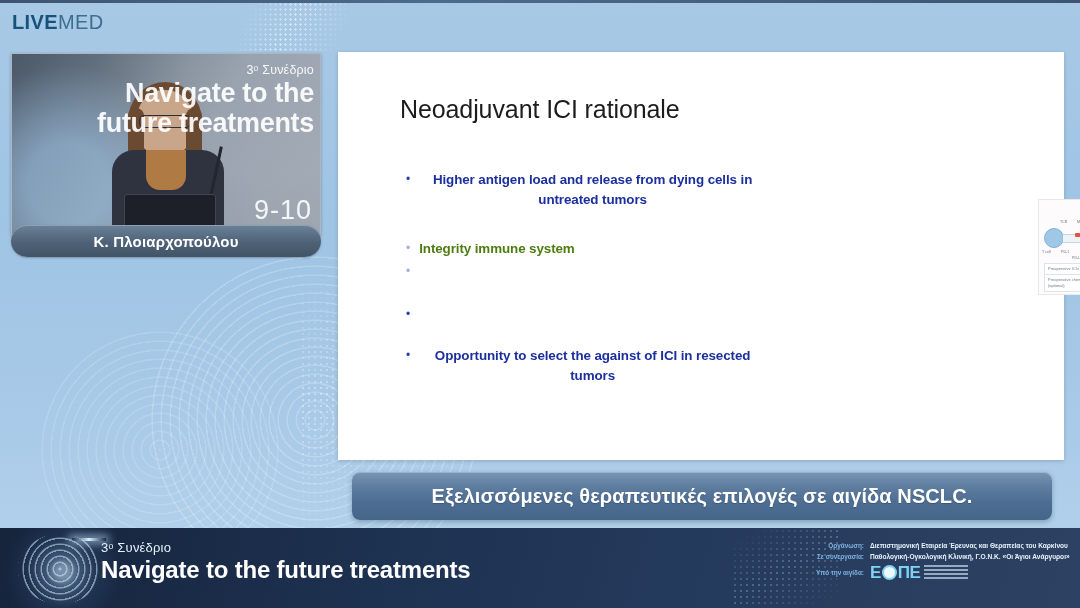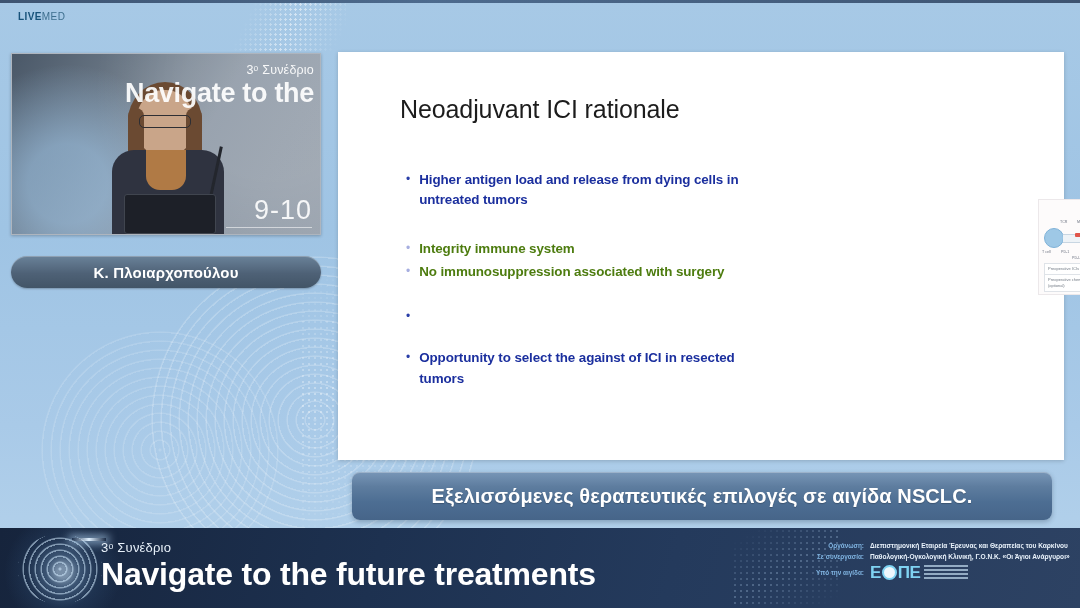--- a/index.html
+++ b/index.html
@@ -30,21 +30,21 @@
     -webkit-mask-image:linear-gradient(115deg, transparent 18%, #000 52%, transparent 92%);
     mask-image:linear-gradient(115deg, transparent 18%, #000 52%, transparent 92%); }
   .dots2 { position:absolute; left:300px; top:235px; width:150px; height:300px;
     opacity:.4; pointer-events:none;
     background-image:radial-gradient(rgba(255,255,255,.9) 36%, transparent 37%);
     background-size:6px 6px;
     -webkit-mask-image:linear-gradient(160deg, transparent 12%, #000 48%, transparent 88%);
     mask-image:linear-gradient(160deg, transparent 12%, #000 48%, transparent 88%); }
 
   
-  .brand { position:absolute; left:18px; top:11px; font-size:10px;
+  .brand { position:absolute; left:12px; top:11px; font-size:20px;
     letter-spacing:.4px; color:#3d6e8e; font-weight:400; }
   .brand b { color:#17527a; font-weight:700; }
 
   
   .video { position:absolute; left:11px; top:53px; width:310px; height:182px;
     overflow:hidden; border:1px solid rgba(255,255,255,.5);
     background:#5d6b7c; box-shadow:0 1px 3px rgba(0,0,0,.25); }
   .vbg { position:absolute; inset:0;
     background:linear-gradient(120deg,#4a5868 0%,#6b7886 30%,#8e99a6 58%,#9aa3ae 100%); }
   .vbg::after { content:""; position:absolute; inset:0;
@@ -73,37 +73,37 @@
   .p-body { position:absolute; left:6px; top:66px; width:112px; height:84px;
     border-radius:22px 22px 0 0; background:#2f3340; }
   .p-scarf { position:absolute; left:40px; top:66px; width:40px; height:40px;
     border-radius:0 0 14px 14px; background:#b07a45; }
   .p-laptop { position:absolute; left:18px; top:110px; width:92px; height:40px;
     background:#1d2028; border-radius:3px; border:1px solid #40454f; }
   .p-mic { position:absolute; left:108px; top:62px; width:3px; height:56px;
     background:#23262d; transform:rotate(12deg); }
 
   
-  .namebar { position:absolute; left:11px; top:256px; width:310px; height:32px;
+  .namebar { position:absolute; left:11px; top:225px; width:310px; height:32px;
     border-radius:16px; background:linear-gradient(180deg,#6a8299 0%,#4e6176 55%,#425567 100%);
     box-shadow:0 1px 2px rgba(0,0,0,.25) , inset 0 1px 0 rgba(255,255,255,.25);
     display:flex; align-items:center; justify-content:center; }
   .namebar span { color:#fff; font-size:15px; font-weight:700; letter-spacing:.2px; }
 
   
   .slide { position:absolute; left:338px; top:52px; width:726px; height:408px;
     background:#fff; box-shadow:0 1px 4px rgba(0,0,0,.18); }
   .slide-title { position:absolute; left:62px; top:43px; font-size:25px;
     font-weight:400; color:#1c1c1c; letter-spacing:-.1px; }
 
   .bullets { position:absolute; left:68px; top:118px; width:360px; }
   .bullet { display:flex; gap:9px; align-items:flex-start; margin-bottom:3px; }
   .bullet .dot { font-size:12px; line-height:18px; color:#2a3fa8; flex:0 0 auto; }
   .bullet .txt { font-size:13.4px; font-weight:700; line-height:1.5;
-    color:#1b2f9e; letter-spacing:-.1px; }
+    color:#1b2f9e; letter-spacing:-.1px;text-align:center; }
   .bullet.faded .txt { color:#4d7c0f; }
   .bullet.faded .dot { color:#a6aee0; }
   .bullet.wide { width:400px; }
   .sp-a { height:26px; } .sp-b { height:22px; } .sp-c { height:20px; }
 
   
   .dg-small { position:absolute; left:700px; top:147px; width:78px; height:96px;
     background:#fdfbfb; border:1px solid #ece8ea; }
   .tcell { position:absolute; left:5px; top:28px; width:20px; height:20px;
     border-radius:50%; background:#9ec8e6; border:1px solid #7fb2d8; }
@@ -141,21 +141,21 @@
   .f-flare { position:absolute; left:72px; top:10px; width:34px; height:3px;
     background:linear-gradient(90deg, transparent, #dff0ff, transparent);
     box-shadow:0 0 9px 3px rgba(190,225,255,.6); }
   .f-dots { position:absolute; right:238px; top:0; width:110px; height:80px; opacity:.30;
     background-image:radial-gradient(rgba(190,220,250,.9) 36%, transparent 37%);
     background-size:6px 6px;
     -webkit-mask-image:linear-gradient(150deg, transparent 10%, #000 50%, transparent 92%);
     mask-image:linear-gradient(150deg, transparent 10%, #000 50%, transparent 92%); }
   .f-title { position:absolute; left:101px; top:12px; color:#fff; }
   .f-sub { font-size:13px; font-weight:300; letter-spacing:.2px; color:#e8f1fa; }
-  .f-main { font-size:32px; font-weight:700; letter-spacing:-.2px; margin-top:1px; }
+  .f-main { font-size:24px; font-weight:700; letter-spacing:-.2px; margin-top:1px; }
 
   .f-right { position:absolute; left:800px; top:14px; width:276px; }
   .f-row { display:flex; align-items:center; gap:6px; margin-bottom:4px; }
   .f-lbl { color:#7fb3e0; font-size:6.4px; font-weight:700; white-space:nowrap;
     width:64px; text-align:right; flex:0 0 auto; }
   .f-val { color:#e9f2fb; font-size:6.6px; font-weight:700; white-space:nowrap; }
   .eope { display:flex; align-items:center; gap:1px; }
   .eope .e-txt { color:#7fd3f2; font-size:17px; font-weight:800; letter-spacing:-.5px;
     line-height:1; }
   .eope .e-o { width:15px; height:15px; border-radius:50%; background:#eef7fc;
@@ -186,20 +186,21 @@
       <div class="p-hair3"></div>
       <div class="p-glass"></div>
       <div class="p-body"></div>
       <div class="p-scarf"></div>
       <div class="p-mic"></div>
       <div class="p-laptop"></div>
     </div>
     <div class="vtext">
       <div class="vt-small">3ᵒ Συνέδριο</div>
       <div class="vt-big">Navigate to the</div>
+      <div class="vt-big">future treatments</div>
     </div>
     <div class="vdate-rule"></div>
     <div class="vt-date">9-10</div>
   </div>
 
   <div class="namebar">
     <span>Κ. Πλοιαρχοπούλου</span>
   </div>
 
   <div class="slide">
@@ -210,21 +211,20 @@
         <span class="dot">•</span>
         <span class="txt">Higher antigen load and release from dying cells in untreated tumors</span>
       </div>
       <div class="sp-a"></div>
       <div class="bullet faded">
         <span class="dot">•</span>
         <span class="txt">Integrity immune system</span>
       </div>
       <div class="bullet faded wide">
         <span class="dot">•</span>
-        <span class="txt">No immunosuppression associated with surgery</span>
       </div>
       <div class="sp-b"></div>
       <div class="bullet wide">
         <span class="dot">•</span>
       </div>
       <div class="sp-c"></div>
       <div class="bullet">
         <span class="dot">•</span>
         <span class="txt">Opportunity to select the against of ICI in resected tumors</span>
       </div>

